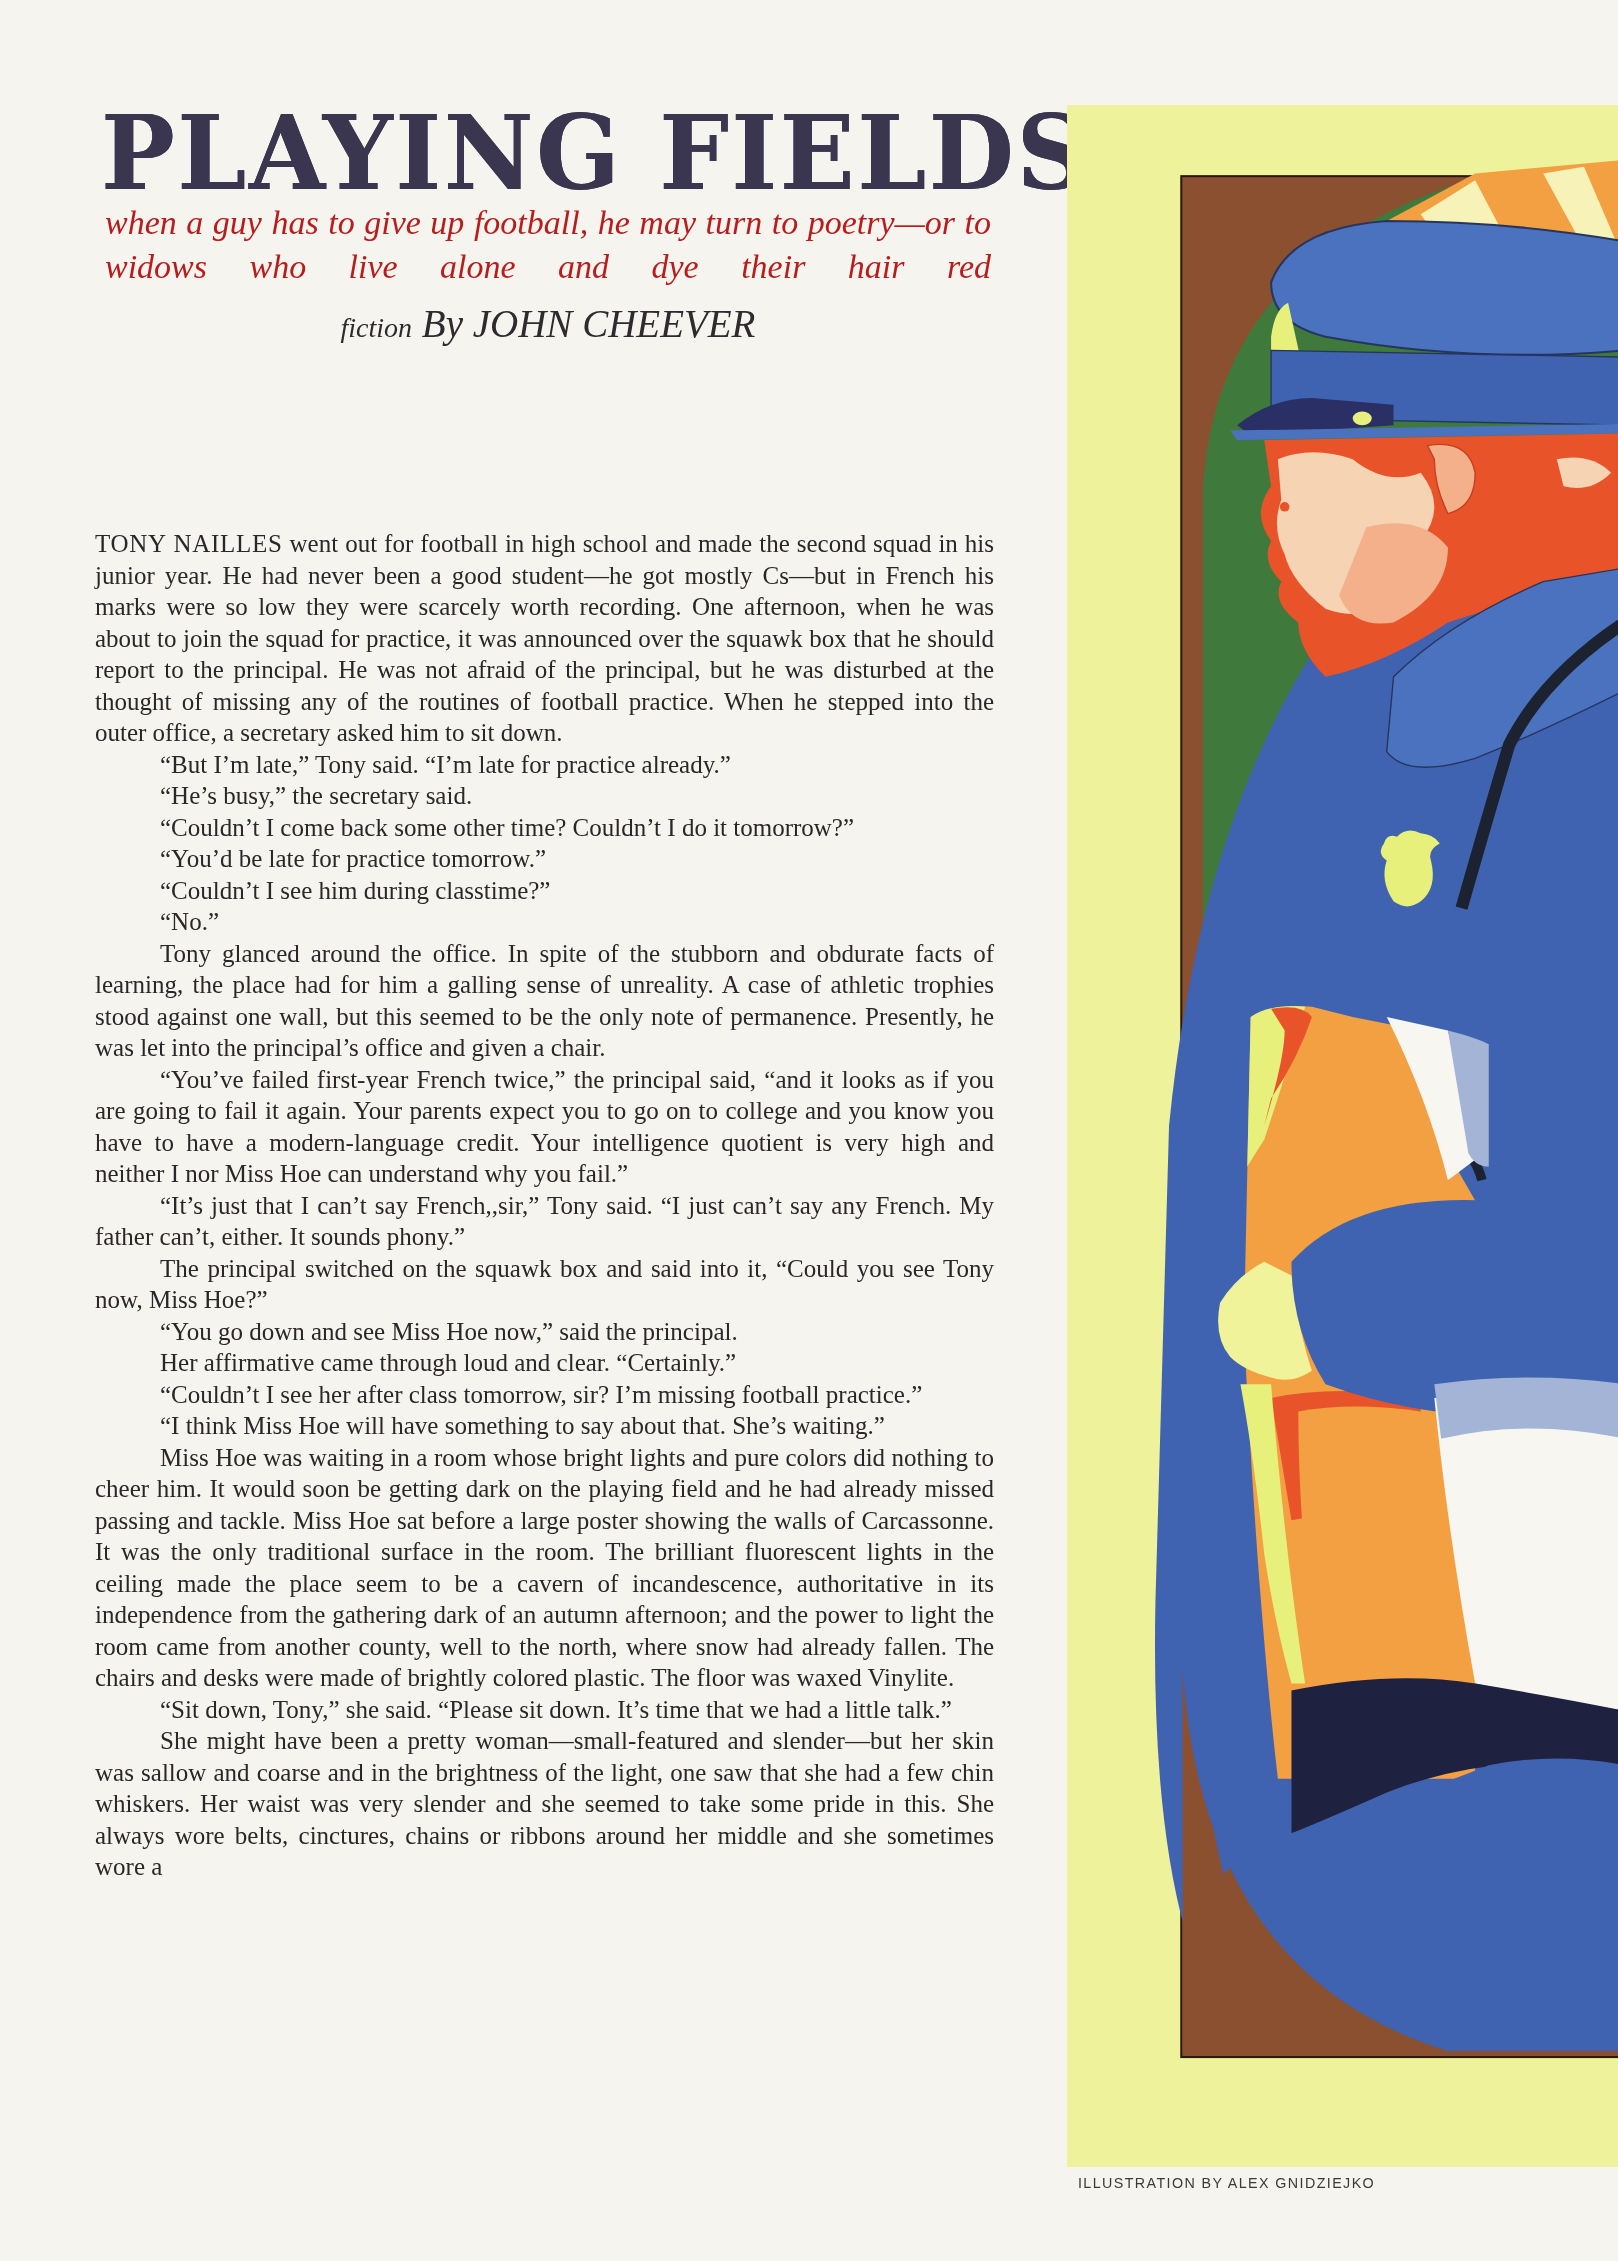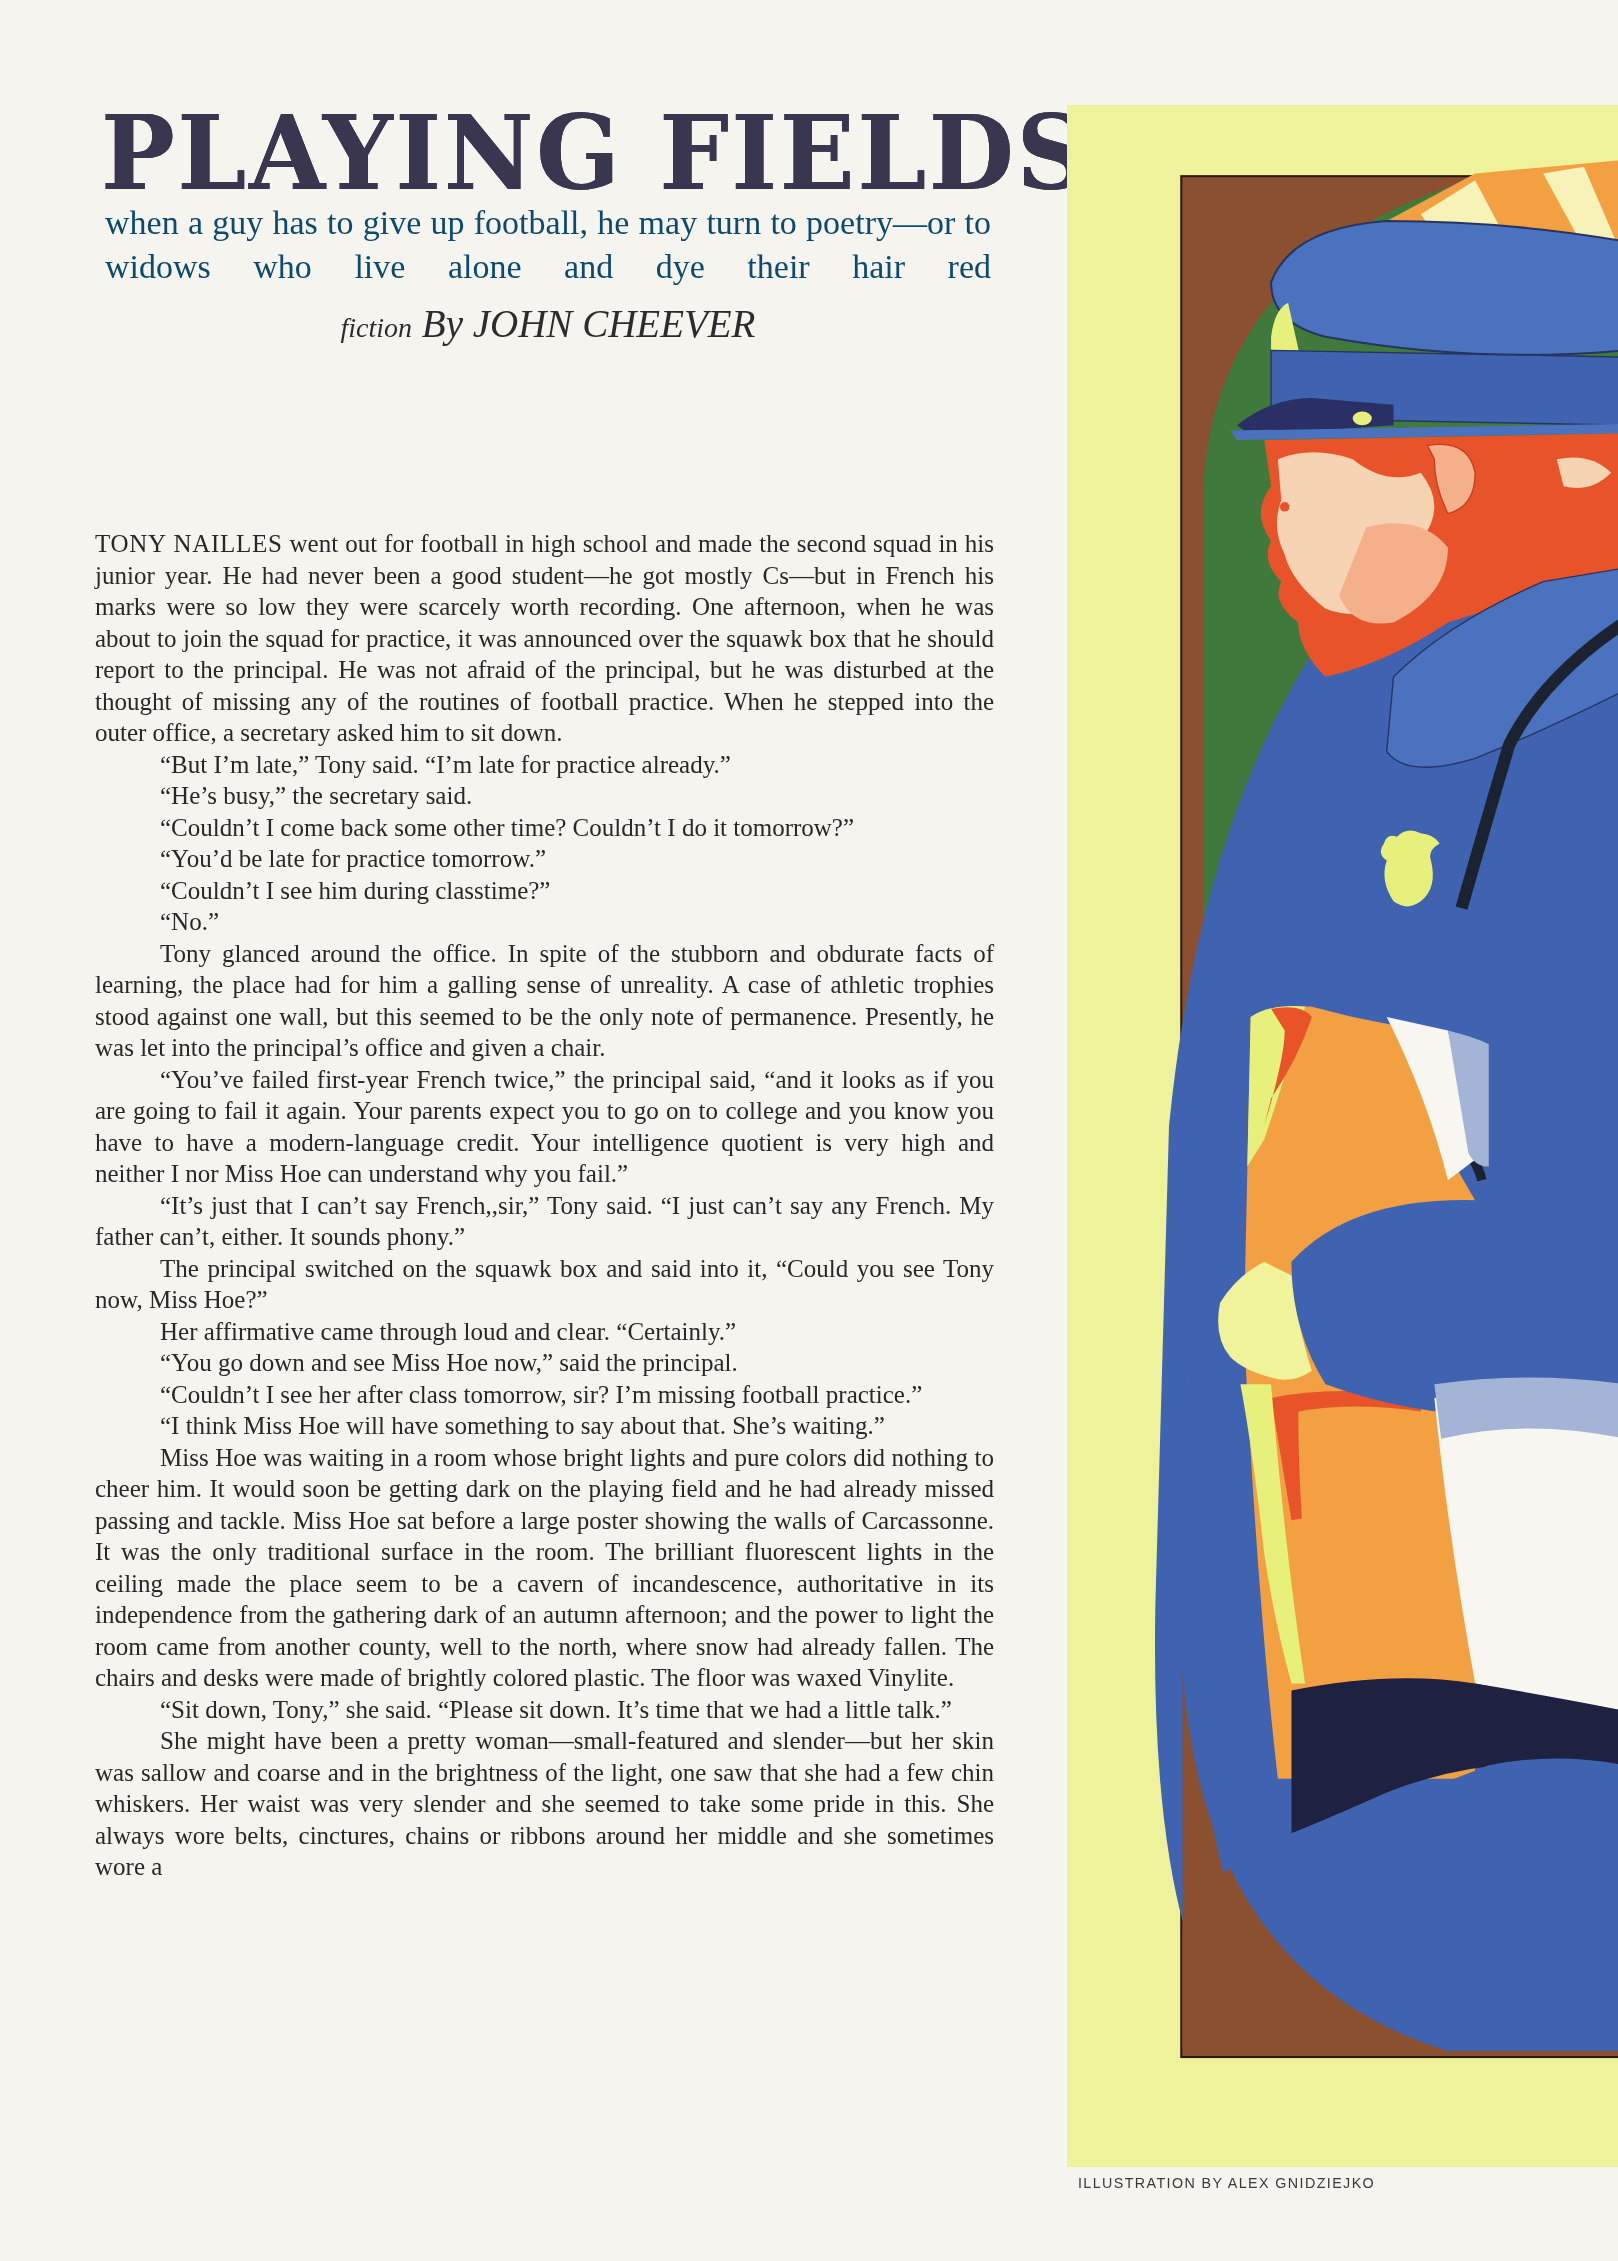--- a/index.html
+++ b/index.html
@@ -14,22 +14,22 @@
   .headline {
     position: absolute; left: 101px; top: 97px; width: 897px;
     font-family: "DejaVu Serif", "Liberation Serif", serif;
     font-weight: bold; font-size: 108px; line-height: 116px;
     color: #3a3650; letter-spacing: 2.7px; white-space: nowrap;
     transform-origin: left top; transform: scaleX(0.91) scaleY(0.96);
     text-shadow: 0 0 0.7px #3a3650;
   }
   .dek {
     position: absolute; left: 105px; top: 201px; width: 886px;
-    font-family: "Liberation Serif", serif; 
-    font-size: 34px; line-height: 44px; color: #0c4a6e;
+    font-family: "Liberation Serif", serif; font-style: italic;
+    font-size: 34px; line-height: 44px; color: #b91c1c;
     text-align: justify; text-align-last: justify;
   }
   .byline {
     position: absolute; left: 105px; top: 300px; width: 886px;
     text-align: center; font-family: "Liberation Serif", serif;
     font-style: italic; color: #2e2a2e; font-size: 39px; line-height: 48px;
   }
   .byline .kind { font-size: 28px; }
   
   .story {
@@ -68,22 +68,22 @@
   <p>“But I’m late,” Tony said. “I’m late for practice already.”</p>
   <p>“He’s busy,” the secretary said.</p>
   <p>“Couldn’t I come back some other time? Couldn’t I do it tomorrow?”</p>
   <p>“You’d be late for practice tomorrow.”</p>
   <p>“Couldn’t I see him during classtime?”</p>
   <p>“No.”</p>
   <p>Tony glanced around the office. In spite of the stubborn and obdurate facts of learning, the place had for him a galling sense of unreality. A case of athletic trophies stood against one wall, but this seemed to be the only note of permanence. Presently, he was let into the principal’s office and given a chair.</p>
   <p>“You’ve failed first-year French twice,” the principal said, “and it looks as if you are going to fail it again. Your parents expect you to go on to college and you know you have to have a modern-language credit. Your intelligence quotient is very high and neither I nor Miss Hoe can understand why you fail.”</p>
   <p>“It’s just that I can’t say French,,sir,” Tony said. “I just can’t say any French. My father can’t, either. It sounds phony.”</p>
   <p>The principal switched on the squawk box and said into it, “Could you see Tony now, Miss Hoe?”</p>
+  <p>“You go down and see Miss Hoe now,” said the principal.</p>
   <p>Her affirmative came through loud and clear. “Certainly.”</p>
-  <p>“You go down and see Miss Hoe now,” said the principal.</p>
   <p>“Couldn’t I see her after class tomorrow, sir? I’m missing football practice.”</p>
   <p>“I think Miss Hoe will have something to say about that. She’s waiting.”</p>
   <p>Miss Hoe was waiting in a room whose bright lights and pure colors did nothing to cheer him. It would soon be getting dark on the playing field and he had already missed passing and tackle. Miss Hoe sat before a large poster showing the walls of Carcassonne. It was the only traditional surface in the room. The brilliant fluorescent lights in the ceiling made the place seem to be a cavern of incandescence, authoritative in its independence from the gathering dark of an autumn afternoon; and the power to light the room came from another county, well to the north, where snow had already fallen. The chairs and desks were made of brightly colored plastic. The floor was waxed Vinylite.</p>
   <p>“Sit down, Tony,” she said. “Please sit down. It’s time that we had a little talk.”</p>
   <p>She might have been a pretty woman—small-featured and slender—but her skin was sallow and coarse and in the brightness of the light, one saw that she had a few chin whiskers. Her waist was very slender and she seemed to take some pride in this. She always wore belts, cinctures, chains or ribbons around her middle and she sometimes wore a</p>
 </div>
 
 <div class="illustration">
   <svg width="551" height="2062" viewBox="0 0 810 3030">
 

